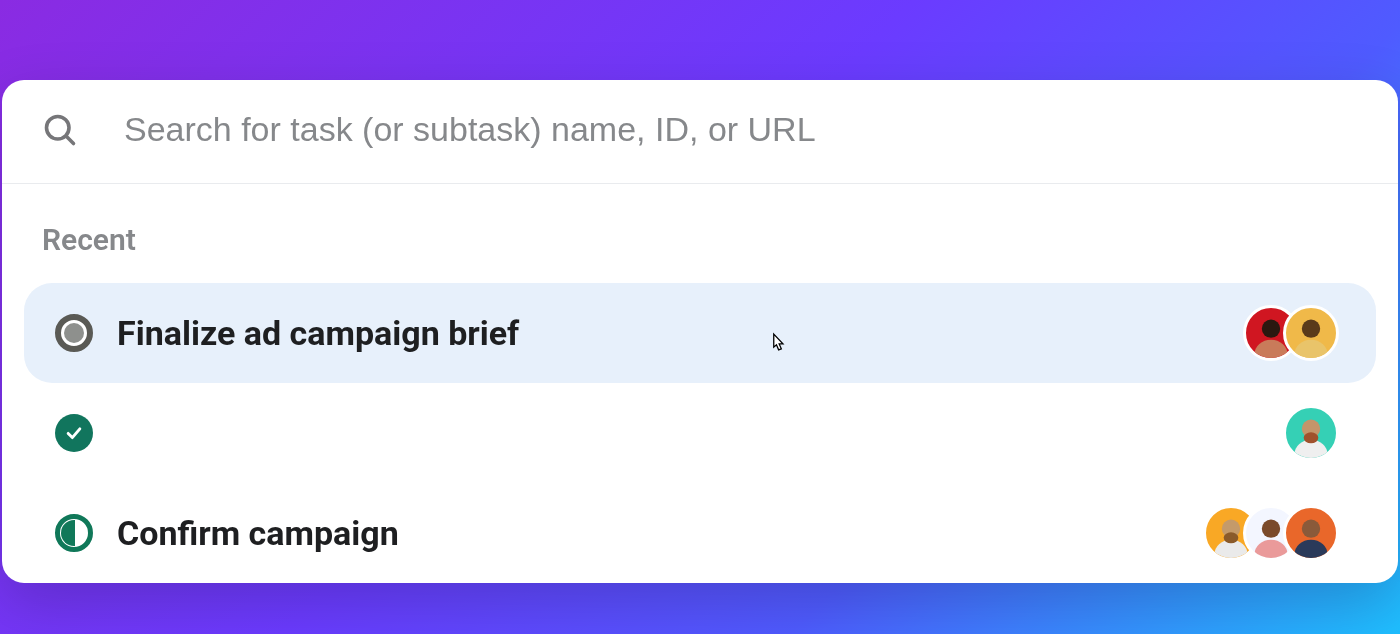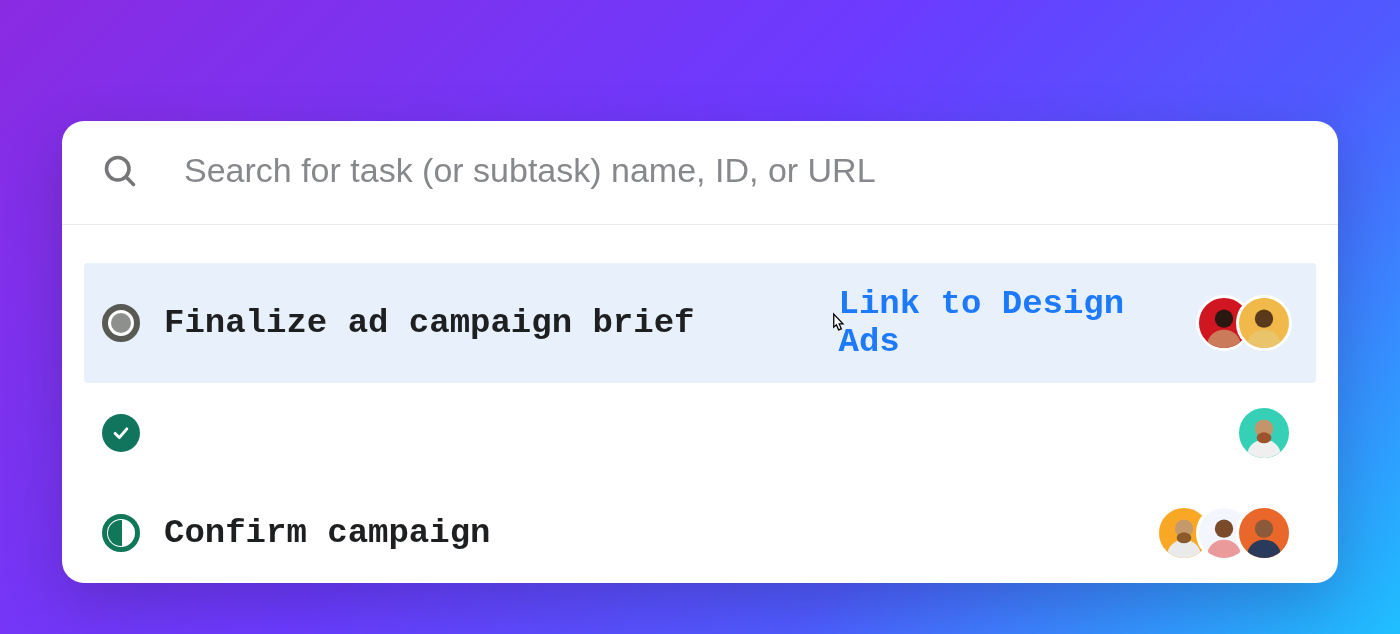--- a/index.html
+++ b/index.html
@@ -6,26 +6,25 @@
     html, body { width: 1400px; height: 634px; overflow: hidden; }
     body {
       font-family: -apple-system, BlinkMacSystemFont, "Segoe UI", Roboto, Helvetica, Arial, sans-serif;
       background: linear-gradient(135deg, #8A2BE2 0%, #6B3BFF 45%, #4F5BFF 70%, #1FBFFF 100%);
       display: flex;
       align-items: flex-start;
       justify-content: center;
       padding-top: 80px;
     }
     .panel {
-      width: 1276px;
+      width: 1396px;
       background: #fff;
       border-radius: 22px;
       box-shadow: 0 20px 60px rgba(0,0,0,0.18);
       overflow: hidden;
-      margin-top: 41px;
     }
     .search-row {
       display: flex;
       align-items: center;
       padding: 30px 40px 34px 40px;
       border-bottom: 1px solid #E9EBEE;
       gap: 46px;
     }
     .search-icon-wrap {
       width: 36px; height: 36px; display: flex; align-items: center; justify-content: center;
@@ -46,25 +45,24 @@
     .section-title {
       font-size: 30px;
       font-weight: 600;
       color: #86888B;
       padding-left: 18px;
       margin-bottom: 26px;
     }
     .task-row {
       display: flex;
       align-items: center;
-      padding: 22px 18px;
-      border-radius: 4px;
+      padding: 22px 31px;
+      border-radius: 28px;
       position: relative;
       gap: 24px;
-      font-family: Liberation Mono, monospace;
     }
     .task-row.highlight {
       background: #E7F0FB;
     }
     .status {
       width: 38px; height: 38px;
       border-radius: 50%;
       display: flex; align-items: center; justify-content: center;
       flex-shrink: 0;
     }
@@ -143,25 +141,25 @@
     <span class="search-icon-wrap">
       <svg viewBox="0 0 24 24" width="36" height="36" fill="none" stroke="currentColor" stroke-width="2.4" stroke-linecap="round">
         <circle cx="10.5" cy="10.5" r="7.5"></circle>
         <line x1="21" y1="21" x2="16.2" y2="16.2"></line>
       </svg>
     </span>
     <input class="search-input" type="text" placeholder="Search for task (or subtask) name, ID, or URL" style="">
   </div>
 
   <div class="section">
+    <div class="section-title">Recent</div>
 
     <div class="task-row highlight">
       <span class="status todo"></span>
       <span class="task-name">Finalize ad campaign brief</span>
-      <span class="task-link">Link to Design Ads</span>
       <span class="spacer"></span>
       <span class="avatars">
         <span class="avatar bg-yellow">
           <svg viewBox="0 0 24 24">
               <circle cx="12" cy="8" r="5" fill="#5A3A1A"></circle>
               <ellipse cx="12" cy="22" rx="9" ry="8" fill="#E9C46A"></ellipse>
             </svg>
         </span>
         <span class="avatar bg-red">
           <svg viewBox="0 0 24 24">

